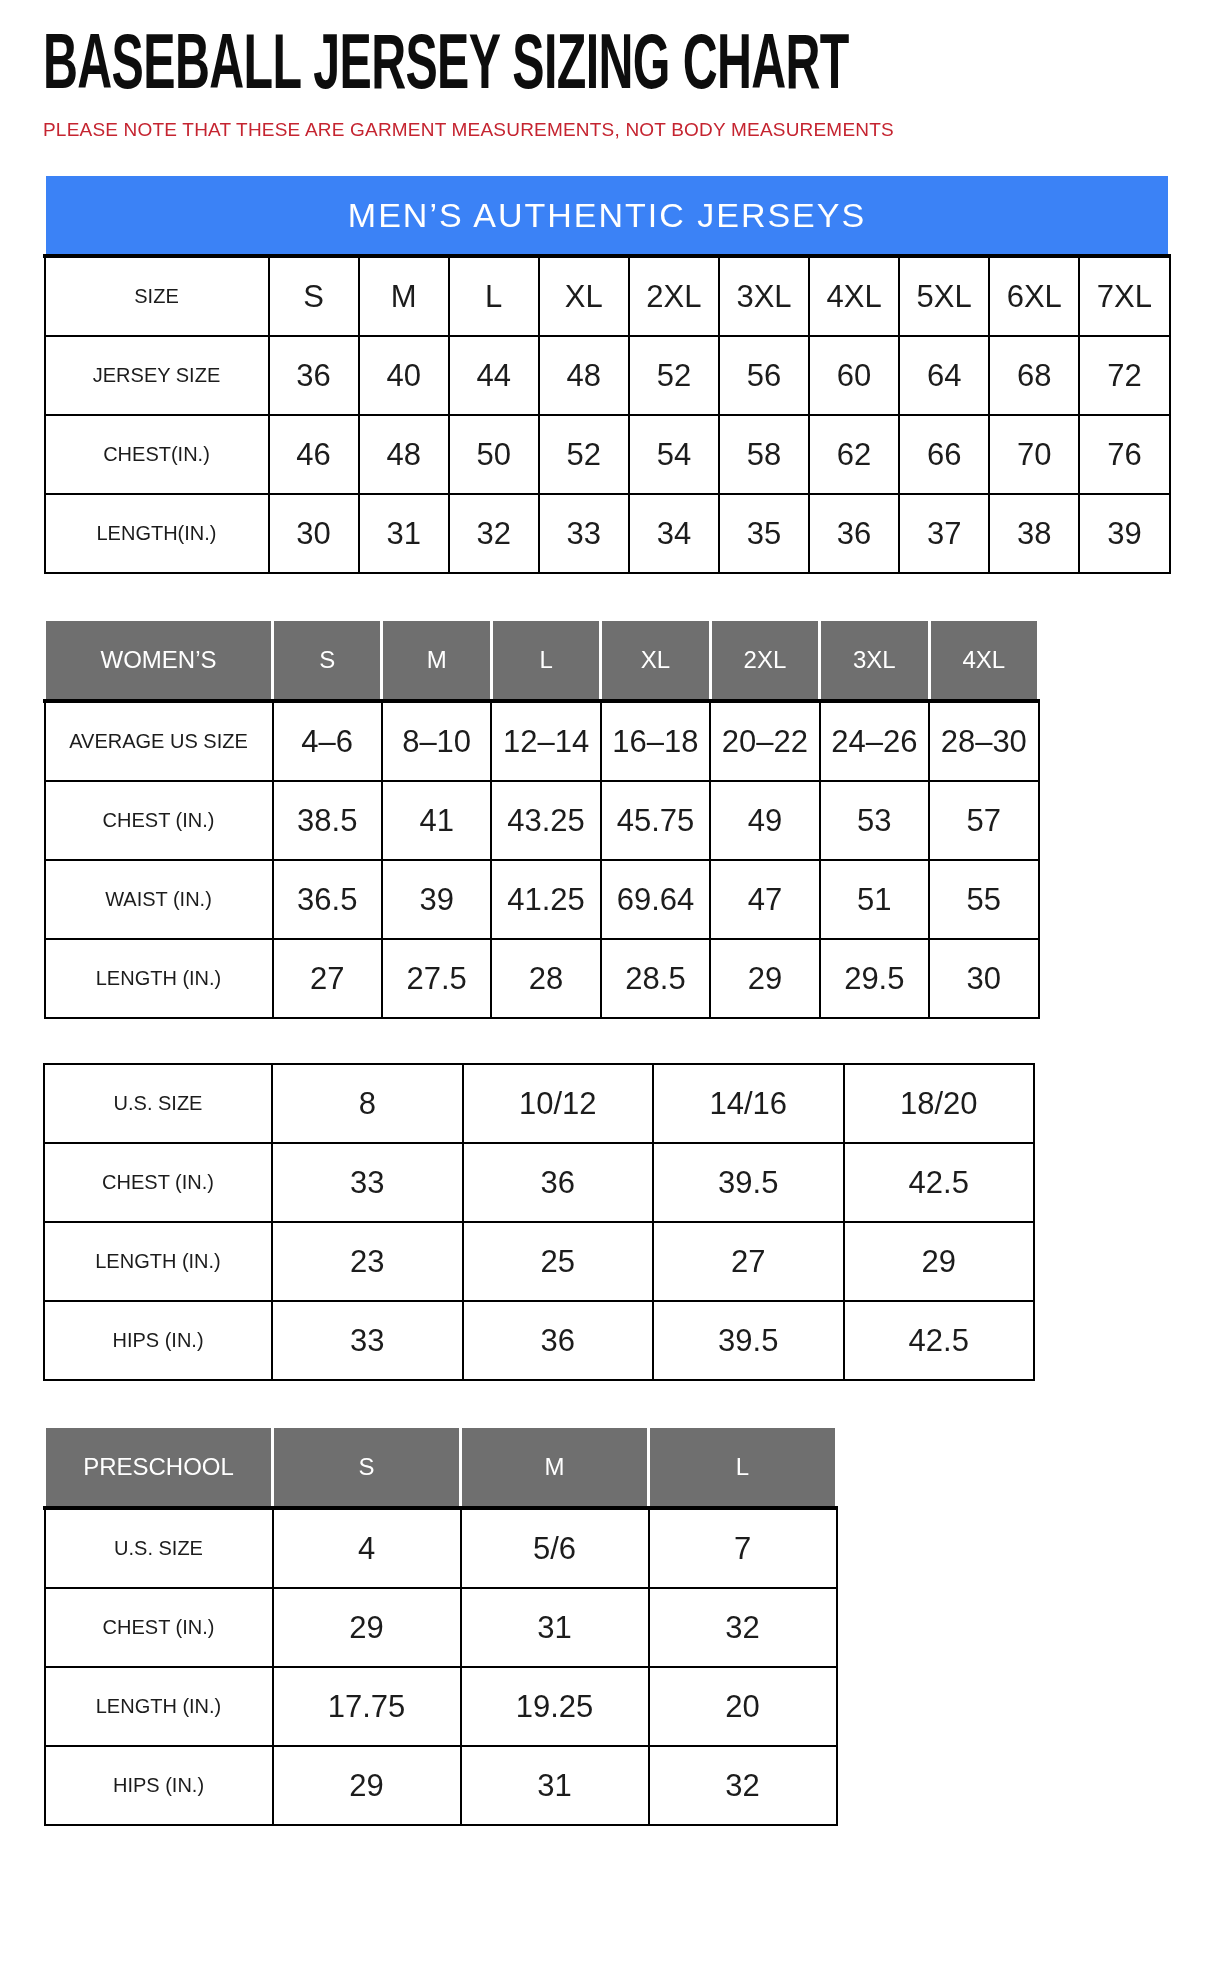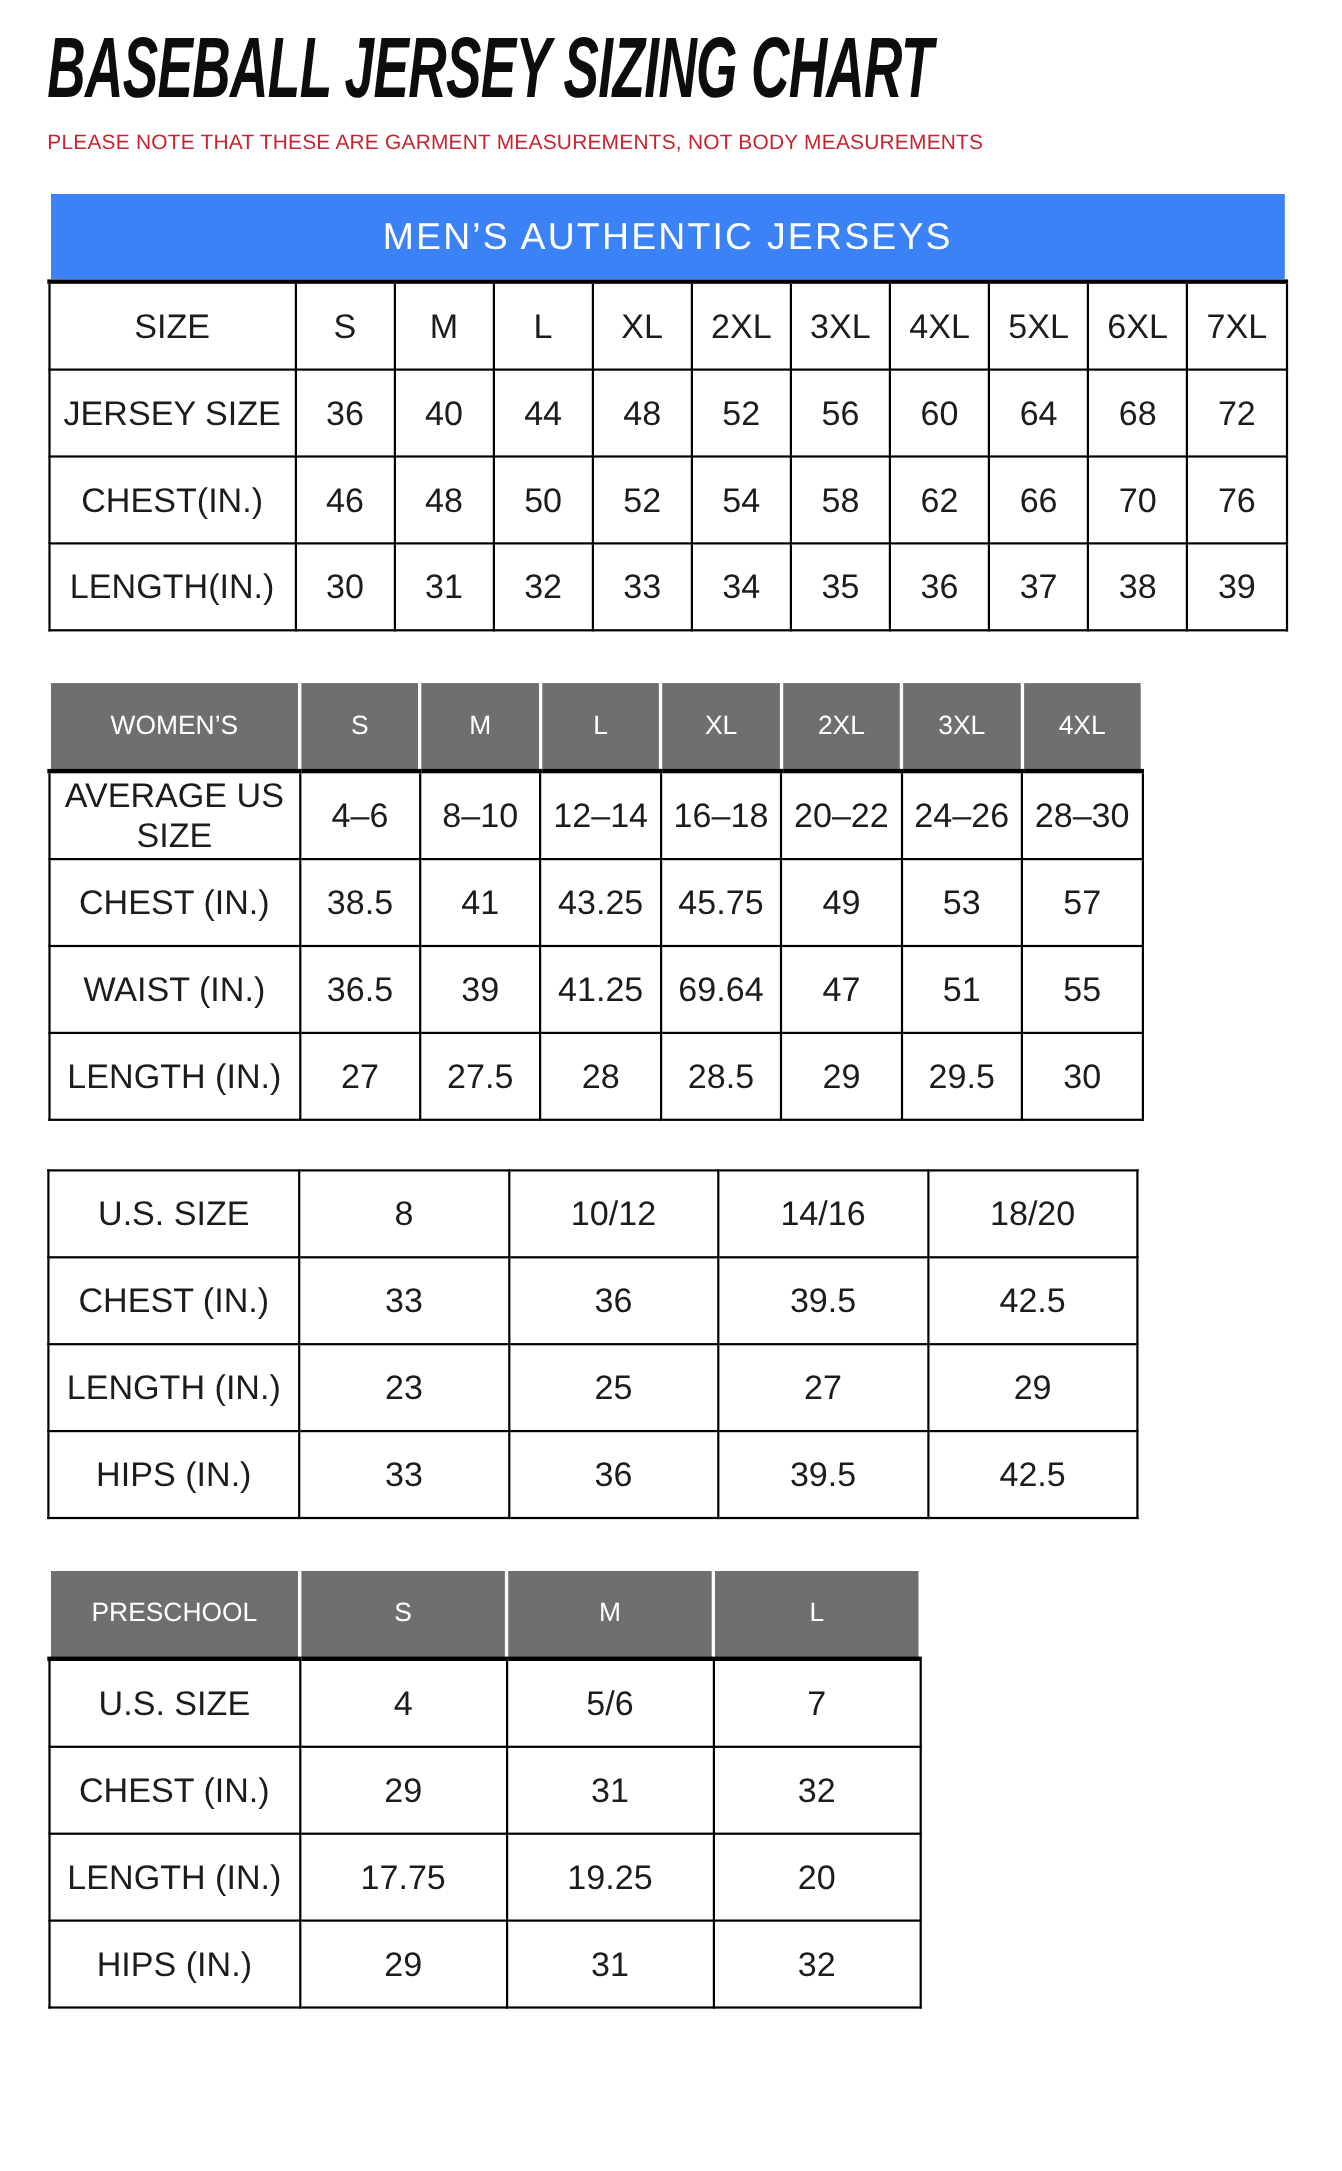--- a/index.html
+++ b/index.html
@@ -16,21 +16,20 @@
   .page {
     padding: 22px 40px 10px 43px;
   }
 
   
   .title {
     margin: 0 0 16px 0;
     height: 80px;
     white-space: nowrap;
     overflow: visible;
-    font-style: italic;
   }
   .title-inner {
     display: inline-block;
     font-size: 78px;
     font-weight: bold;
     letter-spacing: -1px;
     line-height: 1.0;
     color: #0d0d0d;
     transform: scaleX(0.62);
     transform-origin: left center;
@@ -78,21 +77,21 @@
   .sz-table .label,
   .sz-table .val {
     border: 2px solid #000000;
     height: 73px;
     background: #ffffff;
   }
   .sz-table .val {
     font-size: 31px;
   }
   .sz-table .label {
-    font-size: 31px;
+    font-size: 20px;
     line-height: 1.15;
   }
   
   .sz-table tr.banner-row + tr .label,
   .sz-table tr.banner-row + tr .val,
   .sz-table tr.head-row + tr .label,
   .sz-table tr.head-row + tr .val {
     border-top: 4px solid #000000;
   }
 

